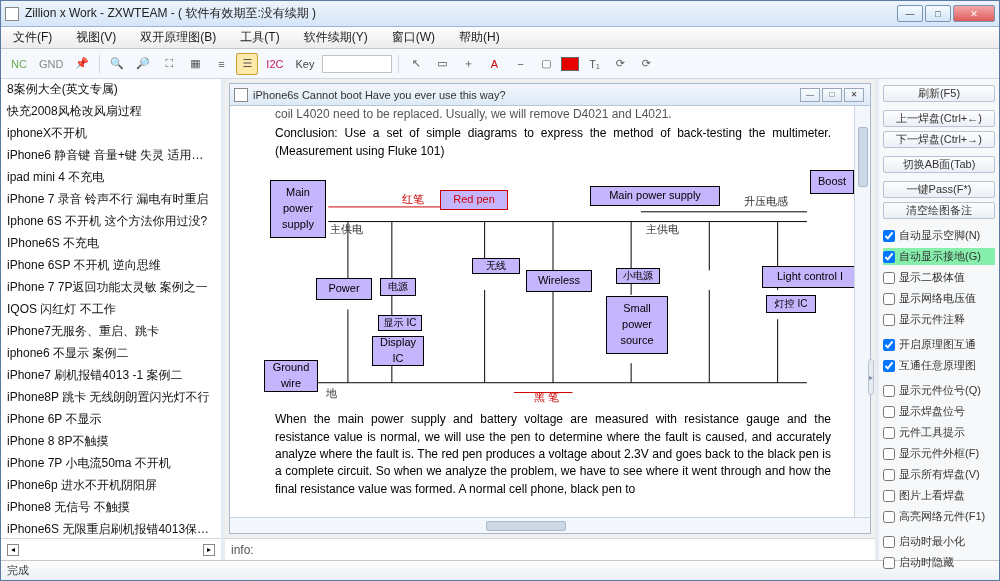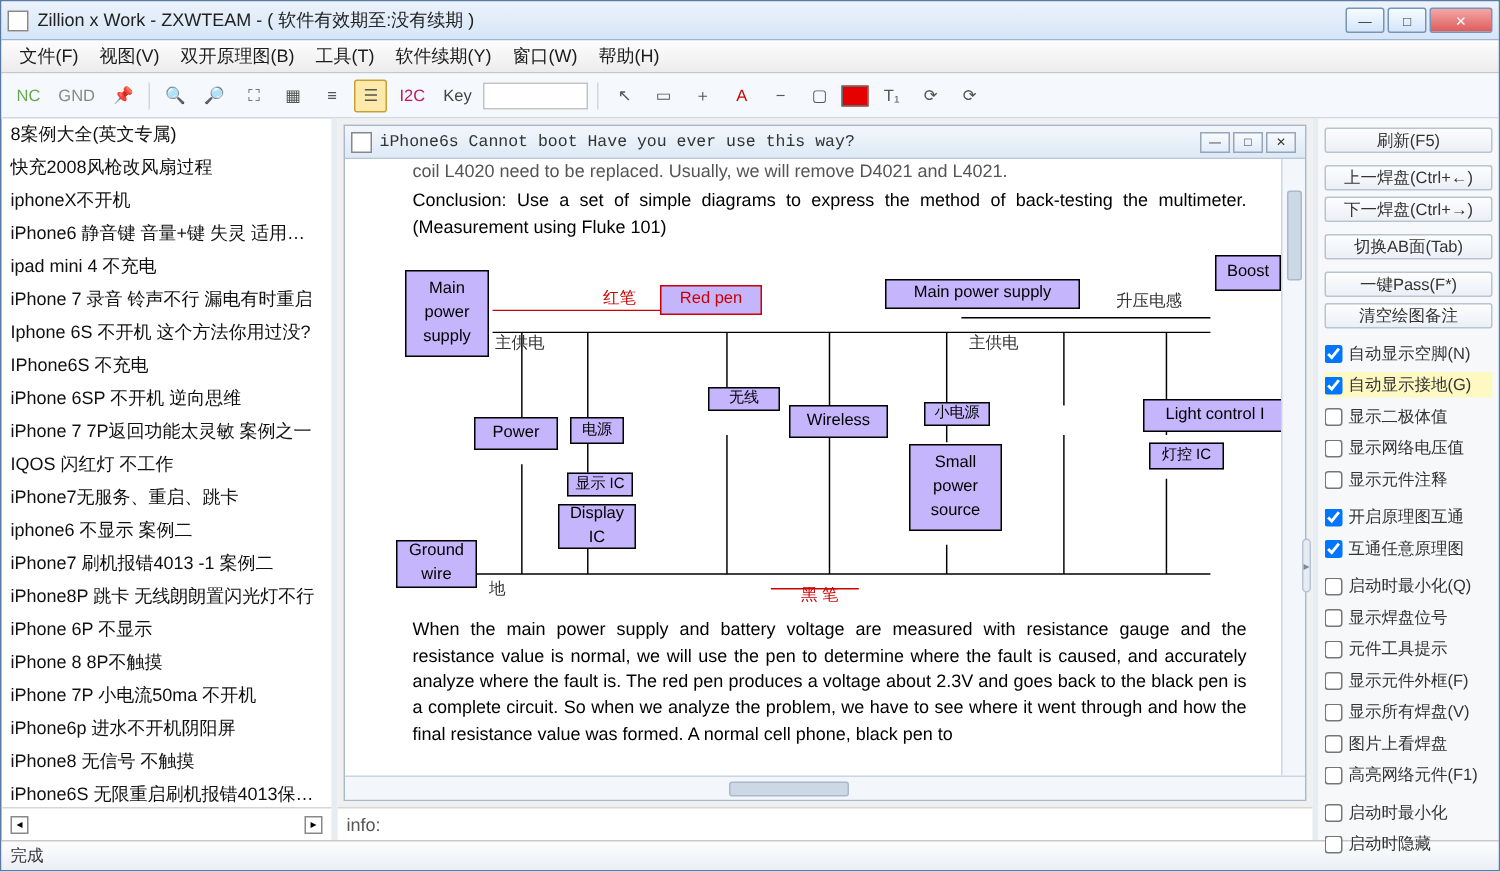--- a/index.html
+++ b/index.html
@@ -4,40 +4,40 @@
 <style>
 * { box-sizing: border-box; margin: 0; padding: 0; font-family: "Microsoft YaHei", "Segoe UI", Tahoma, sans-serif; }
 body { width: 1000px; height: 581px; background: #fff; overflow: hidden; font-size: 11px; }
 .window { width: 1000px; height: 581px; border: 1px solid #5a7aa3; display: flex; flex-direction: column; }
 .titlebar { height: 26px; background: linear-gradient(#ecf3fb,#d6e6f8); display: flex; align-items: center; padding: 0 4px; color: #1a1a1a; border-bottom: 1px solid #9ab5d6; }
 .titlebar .icon { width: 14px; height: 14px; background:#fff; border:1px solid #888; margin-right:6px; }
 .titlebar .title { flex:1; font-size: 12px; color:#222; }
 .winbtns { display:flex; gap:2px; }
 .winbtn { width:26px; height:17px; border:1px solid #7a94b6; border-radius:2px; background:linear-gradient(#f6fbff,#d3e6fa); display:flex; align-items:center; justify-content:center; font-size:9px; color:#333; }
 .winbtn.close { background:linear-gradient(#f4a7a7,#de5c5c); color:#fff; width:42px; }
-.menubar { height: 22px; background: linear-gradient(#fdfdfd,#ececec); border-bottom:1px solid #c7c7c7; display:flex; align-items:center; padding:0 6px; gap:2px; font-size:12px; color:#1b1b1b; }
+.menubar { height: 22px; background: linear-gradient(#fdfdfd,#ececec); border-bottom:1px solid #c7c7c7; display:flex; align-items:center; padding:0 6px; gap:12px; font-size:12px; color:#1b1b1b; }
 .menubar span { padding:1px 6px; cursor:default; }
 .toolbar { height: 30px; background:#f5f9fd; border-bottom:1px solid #cfd9e6; display:flex; align-items:center; padding:0 6px; gap:4px; font-size:11px; }
 .toolbar .tbtn { width:22px; height:22px; display:flex; align-items:center; justify-content:center; color:#555; }
 .toolbar .sep { width:1px; height:18px; background:#cfd9e6; margin:0 2px; }
 .toolbar .txt { color:#444; padding:0 4px; }
 .toolbar .keyinput { width:70px; height:18px; border:1px solid #c3c3c3; background:#fff; }
 .toolbar .colorswatch { width:18px; height:14px; background:#e60000; border:1px solid #666; }
 .content { flex:1; display:flex; min-height:0; }
 .leftpanel { width: 224px; border-right: 4px solid #e6ecf2; display:flex; flex-direction:column; }
 .leftlist { flex:1; overflow:hidden; }
 .leftlist div { padding:2px 6px; font-size:12px; color:#111; white-space:nowrap; overflow:hidden; text-overflow:ellipsis; border-bottom:1px solid transparent; cursor:default; }
 .leftfoot { height:22px; border-top:1px solid #d6d6d6; display:flex; align-items:center; padding:0 6px;}
 .leftfoot .arr { width:12px; height:12px; border:1px solid #888; font-size:8px; display:flex; align-items:center; justify-content:center; }
 .center { flex:1; display:flex; flex-direction:column; border-right:4px solid #e6ecf2; min-width:0;}
 .mdi { flex:1; background:#f0f0f0; position:relative; }
 .doc { position:absolute; left:4px; top:4px; right:4px; bottom:4px; background:#fff; border:1px solid #a9b9cd; display:flex; flex-direction:column; }
 .doctitle { height:22px; background:linear-gradient(#f3f7fc,#dde9f6); border-bottom:1px solid #b8c7d8; display:flex; align-items:center; padding:0 4px; font-size:11px; color:#333;}
 .doctitle .dicon { width:14px; height:14px; border:1px solid #888; background:#fff; margin-right:5px; }
-.doctitle .dtit { flex:1;font-family:Liberation Mono, monospace; }
+.doctitle .dtit { flex:1; }
 .docbtns { display:flex; gap:2px; margin-right:2px; }
 .docbtn { width:20px; height:14px; border:1px solid #97a7bb; background:linear-gradient(#f8fbfe,#e2ecf6); font-size:8px; display:flex; align-items:center; justify-content:center; }
 .docbody { flex:1; overflow:hidden; position:relative; background:#fff; padding:0 24px 0 30px; font-size:12px; color:#000; line-height:1.45;}
 .docbody p { margin:2px 15px; text-align:justify;}
 .diagram { position:relative; height:235px; margin:10px 0 6px 0; }
 .dbox { position:absolute; border:1px solid #000; background:#c4b5fd; font-size:11px; text-align:center; display:flex; align-items:center; justify-content:center; padding:2px 4px; }
 .dlabel { position:absolute; font-size:11px; color:#333; white-space:nowrap; }
 .scrollh { height:16px; border-top:1px solid #ccd5e0; background:#f3f6fa; display:flex; align-items:center; font-size:9px; position:relative;}
 .scrollh .thumb { position:absolute; left:40%; width:80px; height:10px; top:3px; background:#cdd8e5; border:1px solid #a9b9cd; border-radius:2px;}
 .scrollv { position:absolute; right:0; top:22px; bottom:16px; width:16px; background:#f3f6fa; border-left:1px solid #ccd5e0;}
@@ -236,21 +236,21 @@
       <div class="rsep"></div>
       <div class="rbtn">切换AB面(Tab)</div>
       <div class="rsep"></div>
       <div class="rbtn">一键Pass(F*)</div>
       <div class="rbtn">清空绘图备注</div>
       <div class="rsep"></div>
       <label class="rchk">
           <input type="checkbox" checked="" style="">
           <span>自动显示空脚(N)</span>
         </label>
-      <label class="rchk" style="background:#fef9c3">
+      <label class="rchk" style="background:#86efac">
           <input type="checkbox" checked="" style="">
           <span>自动显示接地(G)</span>
         </label>
       <label class="rchk">
           <input type="checkbox" style="">
           <span>显示二极体值</span>
         </label>
       <label class="rchk">
           <input type="checkbox" style="">
           <span>显示网络电压值</span>
@@ -264,21 +264,21 @@
           <input type="checkbox" checked="" style="">
           <span>开启原理图互通</span>
         </label>
       <label class="rchk">
           <input type="checkbox" checked="" style="">
           <span>互通任意原理图</span>
         </label>
       <div class="rsep"></div>
       <label class="rchk">
           <input type="checkbox" style="">
-          <span>启动时最小化(Q)</span>
+          <span>显示元件位号(Q)</span>
         </label>
       <label class="rchk">
           <input type="checkbox" style="">
           <span>显示焊盘位号</span>
         </label>
       <label class="rchk">
           <input type="checkbox" style="">
           <span>元件工具提示</span>
         </label>
       <label class="rchk">

